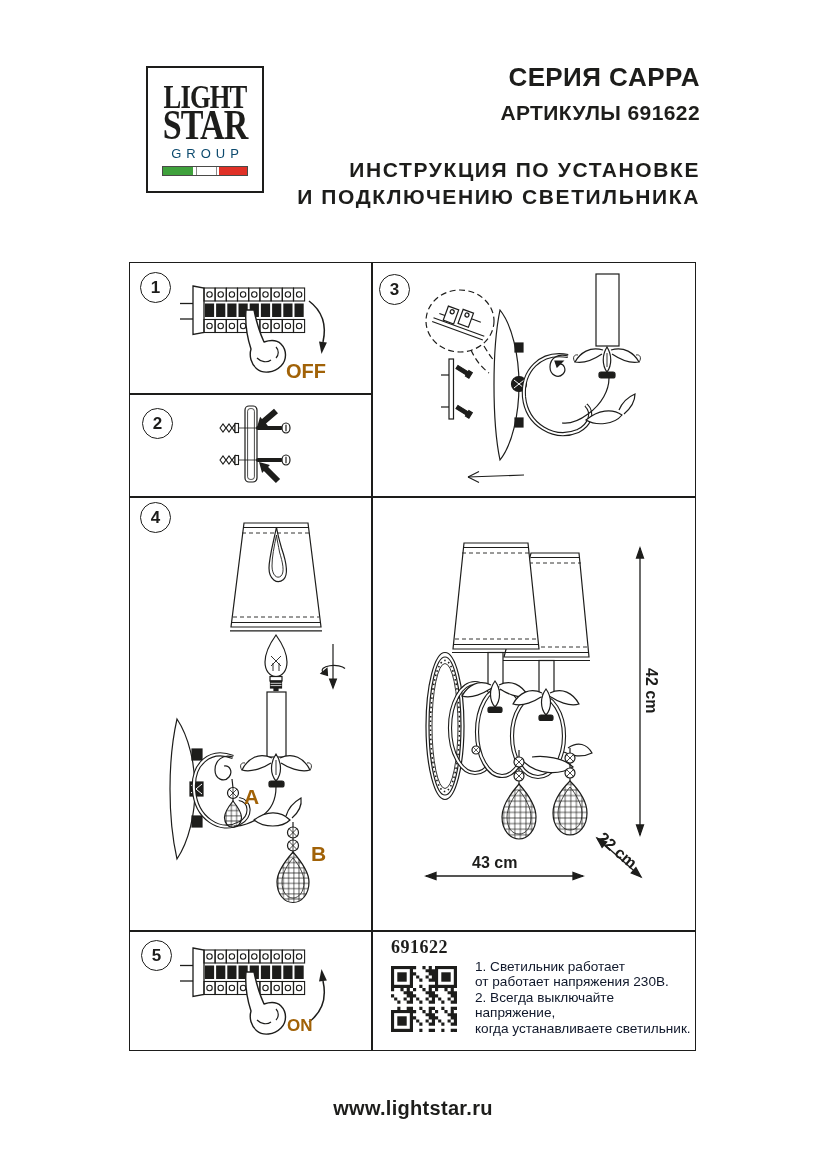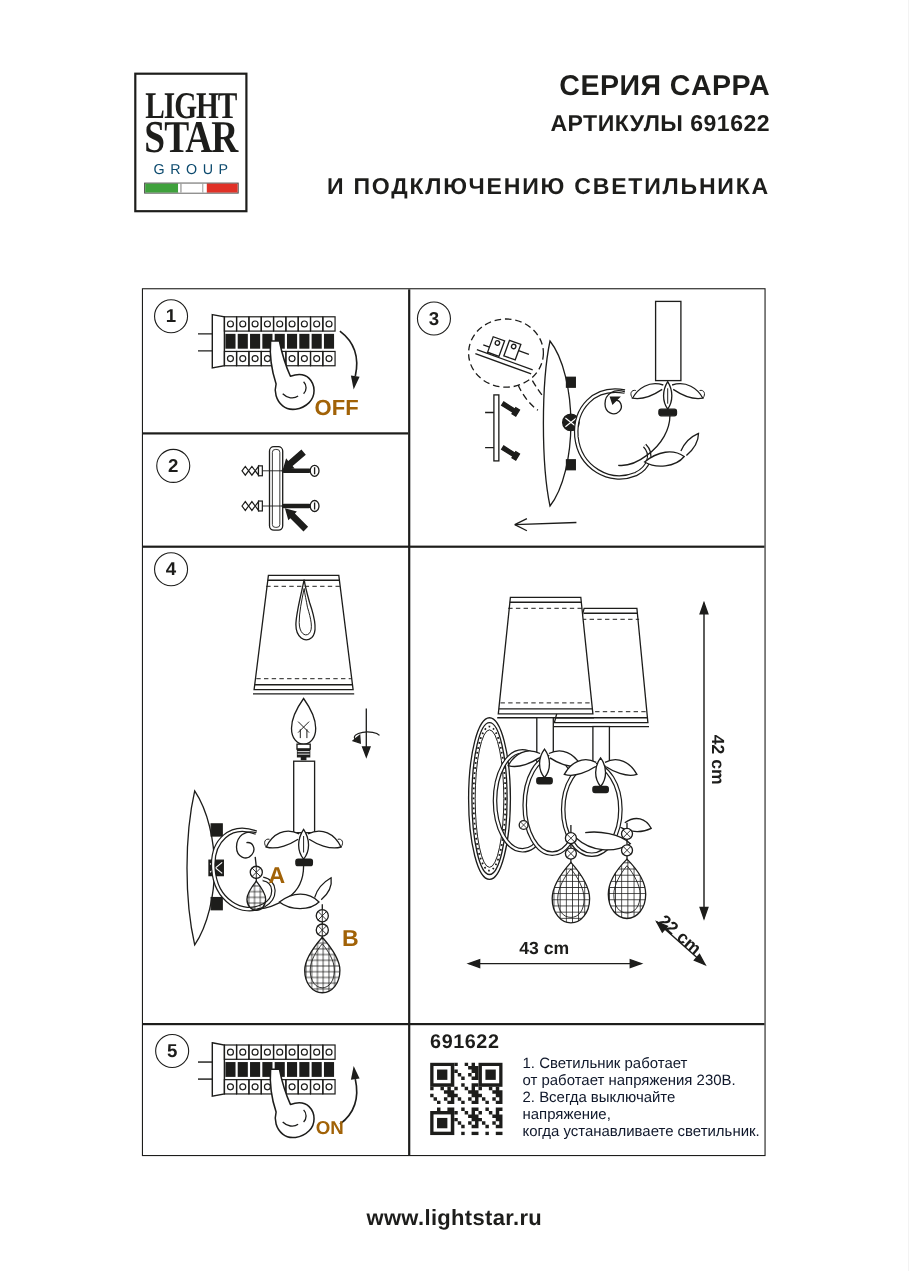--- a/index.html
+++ b/index.html
@@ -2,21 +2,21 @@
 <html><head>
 <meta charset="utf-8">
 <style>
   html,body{margin:0;padding:0;background:#e8e8e8;}
   .page{position:relative;width:826px;height:1169px;background:#ffffff;margin:0 auto;
         font-family:"Liberation Sans",sans-serif;color:#1d1d1b;overflow:hidden;}
   .abs{position:absolute;}
   svg{display:block;}
 
   
-  .logo{position:absolute;left:122px;top:66px;width:103px;height:127px;border:2px solid #1d1d1b;
+  .logo{position:absolute;left:146px;top:66px;width:118px;height:127px;border:2px solid #1d1d1b;
         box-sizing:border-box;text-align:center;padding-top:13px;}
   .logo-light{font-family:"Liberation Serif",serif;font-weight:bold;font-size:29px;line-height:26px;
         letter-spacing:-1px;transform:scale(.92,1.18);transform-origin:center top;}
   .logo-star{font-family:"Liberation Serif",serif;font-weight:bold;font-size:37px;line-height:33px;
         letter-spacing:-1px;transform:scale(.92,1.12);transform-origin:center top;}
   .logo-group{font-size:13px;letter-spacing:5px;text-indent:5px;color:#0c4a6e;margin-top:6px;}
   .flag{width:84px;height:8px;margin:5px auto 0;border:1px solid #4a4a48;display:flex;box-sizing:content-box;}
   .flag i{display:block;height:100%;}
   .flag .fg{background:#3fa13c;width:36%;}
   .flag .gap{background:#fff;width:3%;}
@@ -36,21 +36,21 @@
   .cell{position:absolute;}
   .stepc{position:absolute;width:31px;height:31px;border:1.6px solid #1d1d1b;border-radius:50%;
         box-sizing:border-box;display:flex;align-items:center;justify-content:center;
         font-size:17px;font-weight:bold;background:#fff;}
   .lbl{position:absolute;font-weight:bold;white-space:nowrap;color:#a16207;}
   .dim{position:absolute;font-weight:bold;font-size:16px;white-space:nowrap;color:#1d1d1b;}
   .rot90{transform:rotate(90deg);transform-origin:0 0;}
   .rot41{transform:rotate(41deg);transform-origin:0 0;}
 
   
-  .qr-article{position:absolute;left:19px;top:7px;font-size:18px;font-weight:bold;letter-spacing:.5px;}
+  .qr-article{position:absolute;left:19px;top:7px;font-size:18px;font-weight:bold;letter-spacing:.5px;font-family:Liberation Serif, serif;}
   .qr-box{position:absolute;left:19px;top:36px;width:66px;height:66px;}
   .qr-notes{position:absolute;left:103px;top:29px;font-size:13.6px;line-height:15.4px;color:#0f172a;}
 
   .footer{position:absolute;left:0;right:0;top:1097px;text-align:center;
           font-size:20px;font-weight:bold;letter-spacing:.3px;}
 </style>
 </head>
 <body>
 
 <div class="page">
@@ -65,20 +65,21 @@
         <i class="fw"></i>
         <i class="gap"></i>
         <i class="fr"></i>
     </div>
   </div>
 
   <div class="header">
     <div class="h-series">СЕРИЯ CAPPA</div>
     <div class="h-articles">АРТИКУЛЫ 691622</div>
     <div class="h-title">
+      <div>ИНСТРУКЦИЯ ПО УСТАНОВКЕ</div>
       <div>И ПОДКЛЮЧЕНИЮ СВЕТИЛЬНИКА</div>
     </div>
   </div>
 
   <div class="grid">
     <div class="gline" style="left:241px;top:0;width:1.5px;height:100%;"></div>
     <div class="gline" style="left:0;top:130px;width:241px;height:1.5px;"></div>
     <div class="gline" style="left:0;top:233px;width:100%;height:1.5px;"></div>
     <div class="gline" style="left:0;top:667px;width:100%;height:1.5px;"></div>
 

